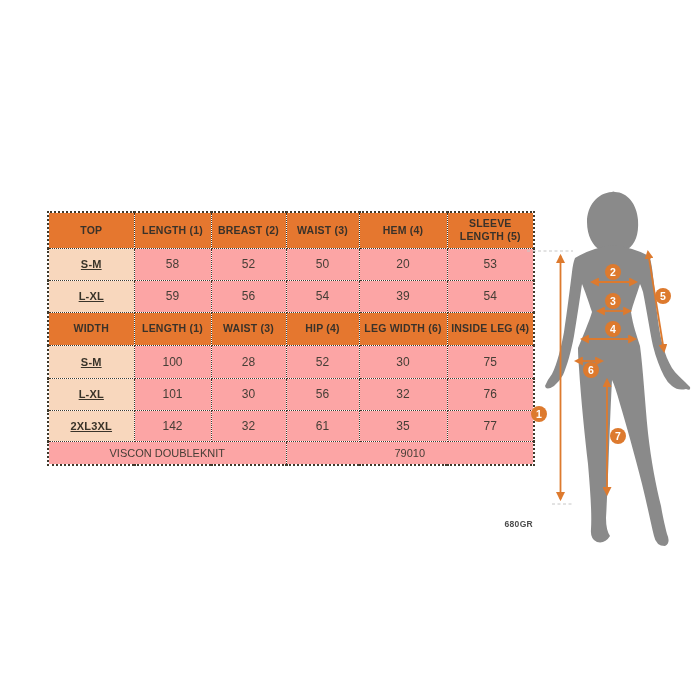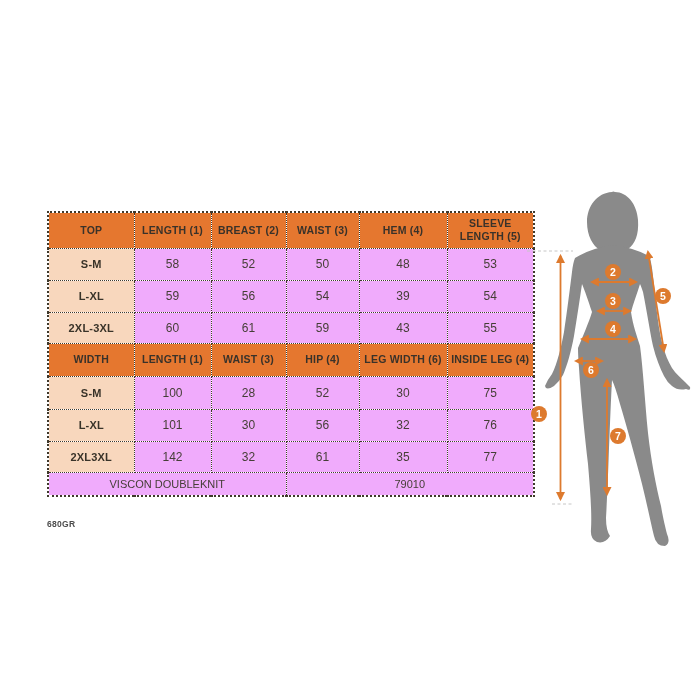--- a/index.html
+++ b/index.html
@@ -14,28 +14,29 @@
   }
   table.size-chart td {
     border:1px dotted #3f382b; text-align:center; vertical-align:middle;
     padding:0 2px; overflow:hidden;
   }
   td.hdr {
     background:#E5772F; color:#39322a; font-weight:bold; font-size:10.5px;
     line-height:1.25; letter-spacing:0.2px;
   }
   td.cell {
-    background:#f0abfc; color:#453e36; font-size:12px;
+    background:#fca5a5; color:#453e36; font-size:12px;
   }
   td.sizelabel {
     background:#F8D7BD; color:#393329; font-weight:bold; font-size:11px;
     letter-spacing:0.2px;
+    text-decoration:underline;
   }
   .weight-note {
-    position:absolute; left:47px; top:519px; width:486px; 
+    position:absolute; left:47px; top:519px; width:486px; text-align:right;
     font-size:8.5px; font-weight:bold; color:#4c4c4c; letter-spacing:0.3px;
   }
   .figure-wrap { position:absolute; left:525px; top:188px; width:175px; height:372px; }
   .marker-num {
     font-family:"Liberation Sans", sans-serif; font-size:10.5px; font-weight:bold;
     fill:#ffffff; text-anchor:middle;
   }
 </style>
 </head>
 <body>
@@ -58,38 +59,30 @@
         <td class="hdr">BREAST (2)</td>
         <td class="hdr">WAIST (3)</td>
         <td class="hdr">HEM (4)</td>
         <td class="hdr">SLEEVE LENGTH (5)</td>
       </tr>
       <tr style="height:32px">
         <td class="sizelabel">S-M</td>
         <td class="cell">58</td>
         <td class="cell">52</td>
         <td class="cell">50</td>
-        <td class="cell">48</td>
+        <td class="cell">20</td>
         <td class="cell">53</td>
       </tr>
       <tr style="height:32px">
         <td class="sizelabel">L-XL</td>
         <td class="cell">59</td>
         <td class="cell">56</td>
         <td class="cell">54</td>
         <td class="cell">39</td>
         <td class="cell">54</td>
-      </tr>
-      <tr style="height:31px">
-        <td class="sizelabel">2XL-3XL</td>
-        <td class="cell">60</td>
-        <td class="cell">61</td>
-        <td class="cell">59</td>
-        <td class="cell">43</td>
-        <td class="cell">55</td>
       </tr>
       <tr style="height:33px">
         <td class="hdr">WIDTH</td>
         <td class="hdr">LENGTH (1)</td>
         <td class="hdr">WAIST (3)</td>
         <td class="hdr">HIP (4)</td>
         <td class="hdr">LEG WIDTH (6)</td>
         <td class="hdr">INSIDE LEG (4)</td>
       </tr>
       <tr style="height:33px">

